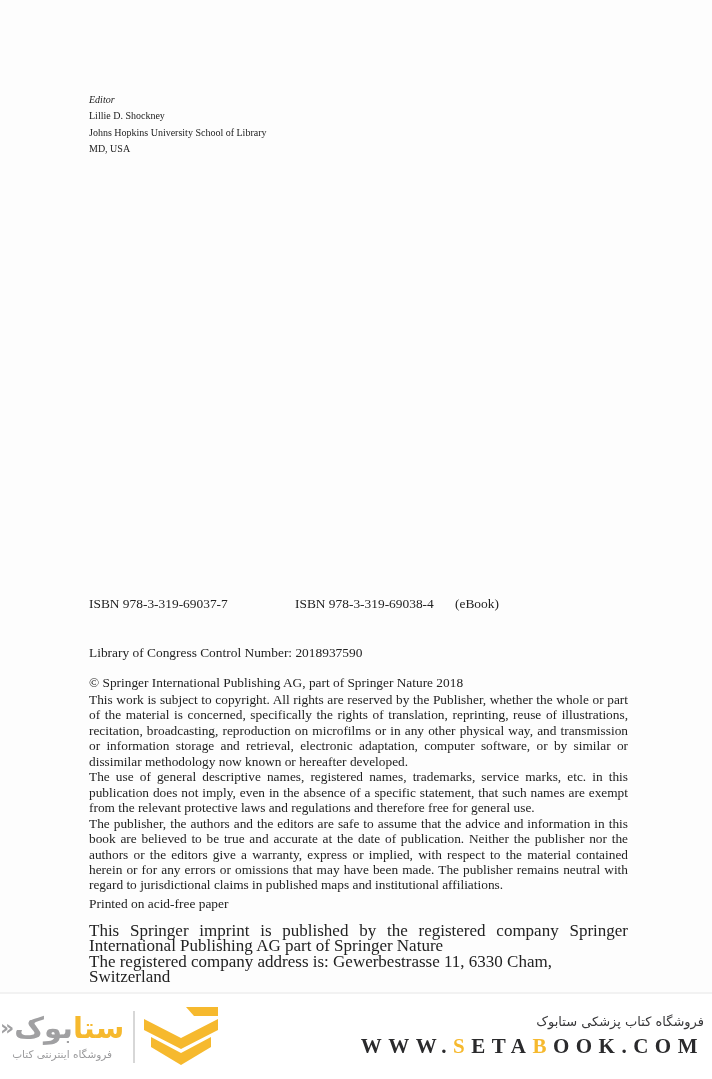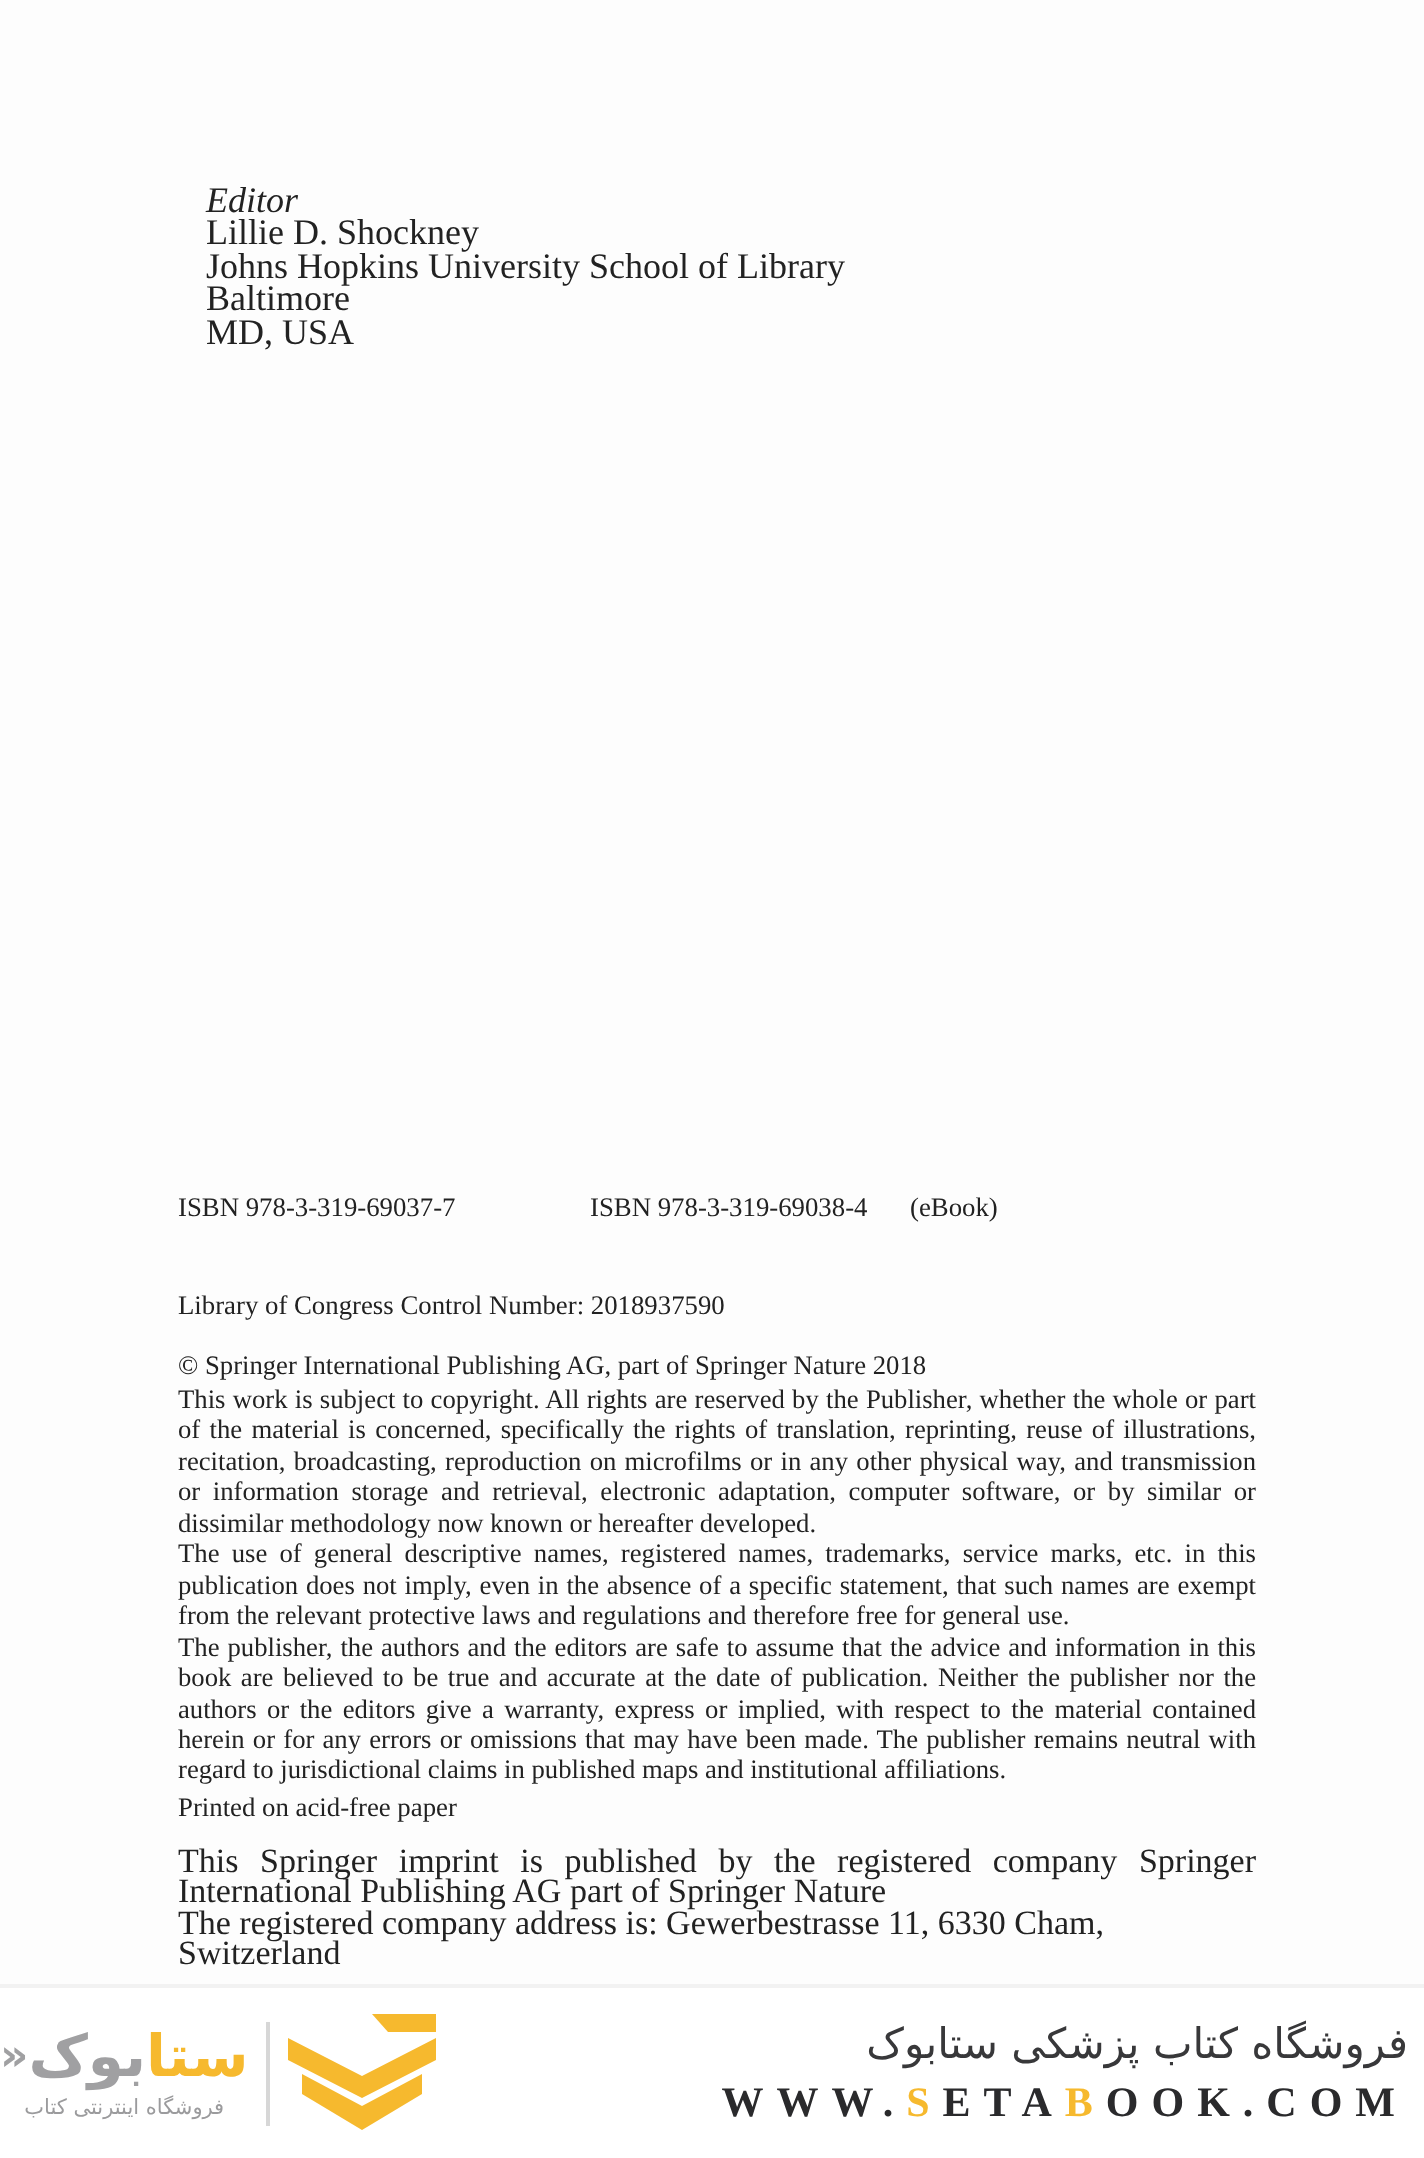--- a/index.html
+++ b/index.html
@@ -7,21 +7,21 @@
   body {
     background: #fdfdfd;
     position: relative;
     overflow: hidden;
     font-family: "Liberation Serif", serif;
     color: #222222;
   }
   .doc-block { position: absolute; left: 89px; width: 539px; }
 
   
-  #editor-block { top: 92px; font-size: 18px; line-height: 16.4px; margin-left: 14px; }
+  #editor-block { top: 92px; font-size: 10px; line-height: 16.4px; }
   .italic { font-style: italic; }
 
   
   #isbn-block { top: 595px; font-size: 13.4px; line-height: 18px; }
   .isbn-print { display: inline-block; width: 206px; }
   .isbn-ebook { display: inline-block; width: 160px; }
   .ebook-label { display: inline-block; text-align: right; }
   .doi-link { color: #2222cc; text-decoration: none; display: inline-block; }
 
   
@@ -61,42 +61,41 @@
     white-space: nowrap;
   }
   .wm-yellow { color: #f6b92e; }
   .wm-gray { color: #a0a0a2; }
   .wm-guillemet { font-size: 22px; vertical-align: 3px; color: #a0a0a2; }
   .logo-tagline { font-size: 10.5px; color: #9b9b9d; margin-top: 4px; direction: rtl; }
   .logo-divider { width: 2px; height: 52px; background: #d7d7d7; }
   .emblem { display: block; }
 
   .footer-right { margin-left: auto; padding-right: 8px; text-align: right; }
-  .store-title { font-size: 21px; color: #38383a; direction: rtl; line-height: 1.3; }
+  .store-title { font-size: 13px; color: #38383a; direction: rtl; line-height: 1.3; }
   .website {
     font-size: 21px;
     font-weight: bold;
     letter-spacing: 6.5px;
     color: #2a2a2c;
     margin-top: 3px;
     white-space: nowrap;
     font-family: Liberation Serif, serif;
   }
   .website .seg-accent { color: #f6b92e; }
 </style>
 </head>
 <body>
 
 <div>
 
   <div class="doc-block" id="editor-block">
     <div class="italic">Editor</div>
     <div>Lillie D. Shockney</div>
     <div>Johns Hopkins University School of Library</div>
-    <div>Baltimore</div>
     <div>MD, USA</div>
   </div>
 
   <div class="doc-block" id="isbn-block">
     <div>
       <span class="isbn-print">ISBN 978-3-319-69037-7</span><span class="isbn-ebook">ISBN 978-3-319-69038-4</span><span class="ebook-label">(eBook)</span>
     </div>
   </div>
 
   <div class="doc-block" id="loc-line">Library of Congress Control Number: 2018937590</div>

